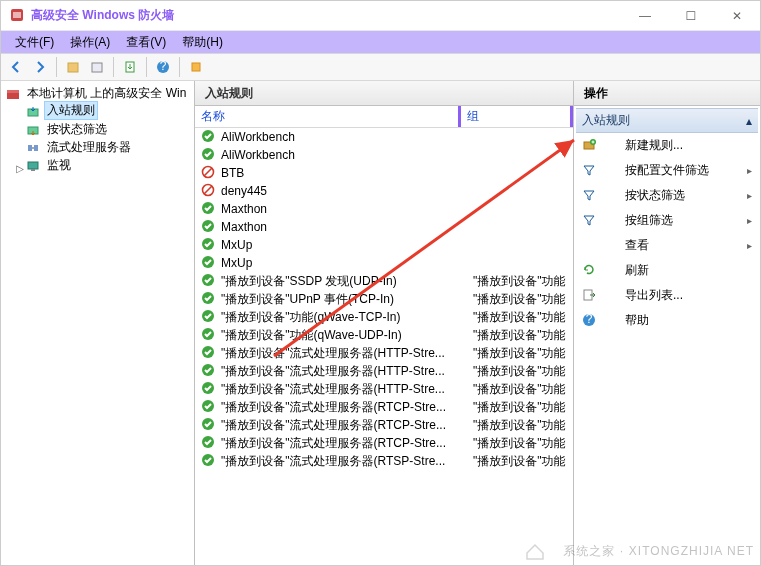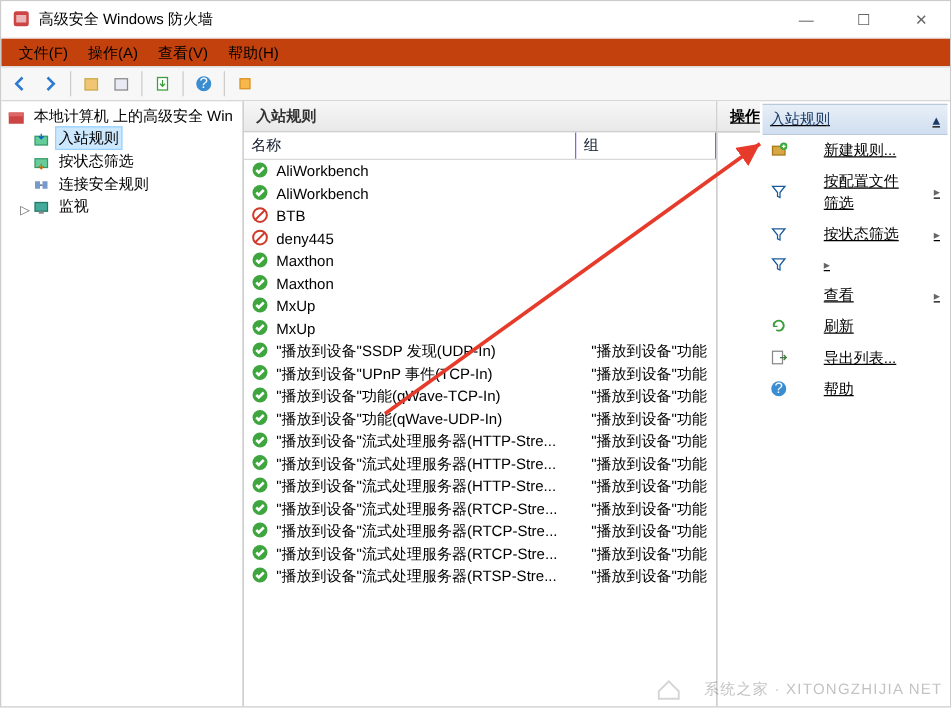--- a/index.html
+++ b/index.html
@@ -1,53 +1,53 @@
 <!DOCTYPE html>
 <html><head>
 <meta charset="utf-8">
 <style>
 * { margin: 0; padding: 0; box-sizing: border-box; font-family: "Microsoft YaHei", "Segoe UI", sans-serif; font-size: 12px; }
 body { background: #fff; width: 761px; height: 566px; overflow: hidden; border: 1px solid #ccc; position: relative; }
 
 .titlebar { height: 30px; display: flex; align-items: center; padding-left: 8px; background: #fff; border-bottom: 1px solid #e8e8e8; }
 .titlebar .app-icon { width: 16px; height: 16px; margin-right: 6px; }
-.titlebar .title { flex: 1; color: #000000; }
+.titlebar .title { flex: 1; color: #8b5cf6; font-weight: bold; }
 .titlebar .win-btns { display: flex; }
 .titlebar .win-btn { width: 46px; height: 30px; display: flex; align-items: center; justify-content: center; color: #666; }
 
-.menubar { height: 22px; display: flex; align-items: center; padding-left: 6px; background: #c2410c; }
+.menubar { height: 22px; display: flex; align-items: center; padding-left: 6px; background: #c4b5fd; }
 .menubar .menu-item { padding: 2px 8px; }
 
 .toolbar { height: 28px; display: flex; align-items: center; padding-left: 4px; background: #f7f7f7; border-top: 1px solid #d8d8d8; border-bottom: 1px solid #d8d8d8; gap: 2px; }
 .toolbar .tb-btn { width: 22px; height: 22px; display: flex; align-items: center; justify-content: center; }
 .toolbar .tb-sep { width: 1px; height: 20px; background: #ccc; margin: 0 3px; }
 
 .content { display: flex; height: calc(566px - 30px - 22px - 28px); }
 .left-pane { width: 194px; border-right: 1px solid #c0c0c0; overflow: hidden; padding-top: 3px; }
 .tree-item { display: flex; align-items: flex-end; height: 18px; padding-left: 4px; white-space: nowrap; }
 .tree-item.root { font-weight: normal; }
 .tree-item.child { padding-left: 24px; }
 .tree-item.selected .tree-label { background: #cce8ff; border: 1px solid #99d1ff; padding: 0 2px; }
 .tree-item .tree-label { padding: 0 3px; }
 .tree-icon { width: 16px; height: 16px; margin-right: 3px; display: inline-flex; align-items: center; justify-content: center; }
 .tree-expand { width: 10px; display: inline-flex; justify-content: center; color: #666; font-size: 10px; }
 
 .middle-wrap { flex: 1; display: flex; flex-direction: column; border-right: 1px solid #c0c0c0; overflow: hidden; }
 .pane-header { height: 25px; background: linear-gradient(#f7f7f7, #e8e8e8); border-bottom: 1px solid #c0c0c0; display: flex; align-items: center; padding-left: 10px; font-weight: bold; color: #333; }
 .col-header-row { height: 22px; display: flex; border-bottom: 1px solid #d8d8d8; background: #fff; }
-.col-header { display: flex; align-items: center; padding-left: 6px; border-right: 1px solid #8b5cf6; color: #0f172a; }
+.col-header { display: flex; align-items: center; padding-left: 6px; border-right: 3px solid #8b5cf6; color: #1d4ed8; }
 .col-name { flex: 1; }
 .col-group { width: 112px; }
 .rule-list { flex: 1; overflow-y: scroll; }
 .rule-row { height: 18px; display: flex; align-items: center; white-space: nowrap; }
 .rule-icon { width: 16px; height: 16px; margin: 0 4px 0 6px; flex-shrink: 0; }
 .rule-name { flex: 1; overflow: hidden; text-overflow: ellipsis; }
 .rule-group { width: 100px; overflow: hidden; text-overflow: ellipsis; }
 
-.right-pane { width: 186px; display: flex; flex-direction: row; text-decoration: underline; }
+.right-pane { width: 186px; display: flex; flex-direction: column; }
 .actions-header { height: 25px; background: linear-gradient(#f7f7f7, #e8e8e8); border-bottom: 1px solid #c0c0c0; display: flex; align-items: center; padding-left: 10px; font-weight: bold; }
 .actions-body { flex: 1; padding: 2px; position: relative; }
 .action-group-title { background: linear-gradient(#e8eef7, #d0dff0); border-top: 1px solid #b8c8dd; border-bottom: 1px solid #b8c8dd; padding: 3px 6px; display: flex; justify-content: space-between; align-items: center; color: #1a3b66; }
 .action-item { display: flex; align-items: center; padding: 4px 6px; gap: 21px; }
 .action-item .act-icon { width: 16px; height: 16px; margin-right: 6px; flex-shrink: 0; }
 .action-item .act-label { flex: 1; }
 .action-item .act-chevron { color: #666; font-size: 10px; }
 .red-arrow { position: absolute; pointer-events: none; }
 
 .watermark { position: absolute; right: 6px; bottom: 4px; display:flex; align-items:center; gap:18px; color: rgba(80,80,80,0.35); font-size: 11px; letter-spacing: 1px; }
@@ -157,21 +157,21 @@
       <span class="tree-label">按状态筛选</span>
     </div>
     <div class="tree-item child">
       <span class="tree-icon">
           <svg width="14" height="14" viewBox="0 0 14 14">
             <rect x="2" y="4" width="4" height="6" fill="#79c"></rect>
             <rect x="8" y="4" width="4" height="6" fill="#79c"></rect>
             <path d="M6 7 L8 7" stroke="#357"></path>
           </svg>
         </span>
-      <span class="tree-label">连接安全规则</span>
+      <span class="tree-label">流式处理服务器</span>
     </div>
     <div class="tree-item child" style="padding-left:14px">
       <span class="tree-expand">▷</span>
       <span class="tree-icon">
           <svg width="14" height="14" viewBox="0 0 14 14">
             <rect x="2" y="3" width="10" height="7" fill="#4a9" stroke="#276"></rect>
             <rect x="5" y="10" width="4" height="2" fill="#888"></rect>
           </svg>
         </span>
       <span class="tree-label">监视</span>
@@ -366,20 +366,21 @@
         <span class="act-icon"><svg width="14" height="14" viewBox="0 0 14 14">
               <path d="M2 3 L12 3 L8 8 L8 12 L6 11 L6 8 Z" fill="#fff" stroke="#1a5a9a"></path>
             </svg></span>
         <span class="act-label">按状态筛选</span>
         <span class="act-chevron">▸</span>
       </div>
       <div class="action-item">
         <span class="act-icon"><svg width="14" height="14" viewBox="0 0 14 14">
               <path d="M2 3 L12 3 L8 8 L8 12 L6 11 L6 8 Z" fill="#fff" stroke="#1a5a9a"></path>
             </svg></span>
+        <span class="act-label">按组筛选</span>
         <span class="act-chevron">▸</span>
       </div>
       <div class="action-item">
         <span class="act-icon"></span>
         <span class="act-label">查看</span>
         <span class="act-chevron">▸</span>
       </div>
       <div class="action-item">
         <span class="act-icon"><svg width="14" height="14" viewBox="0 0 14 14">
               <path d="M3 7 A4 4 0 1 1 5 10" stroke="#3a9c3a" fill="none" stroke-width="1.5"></path>

